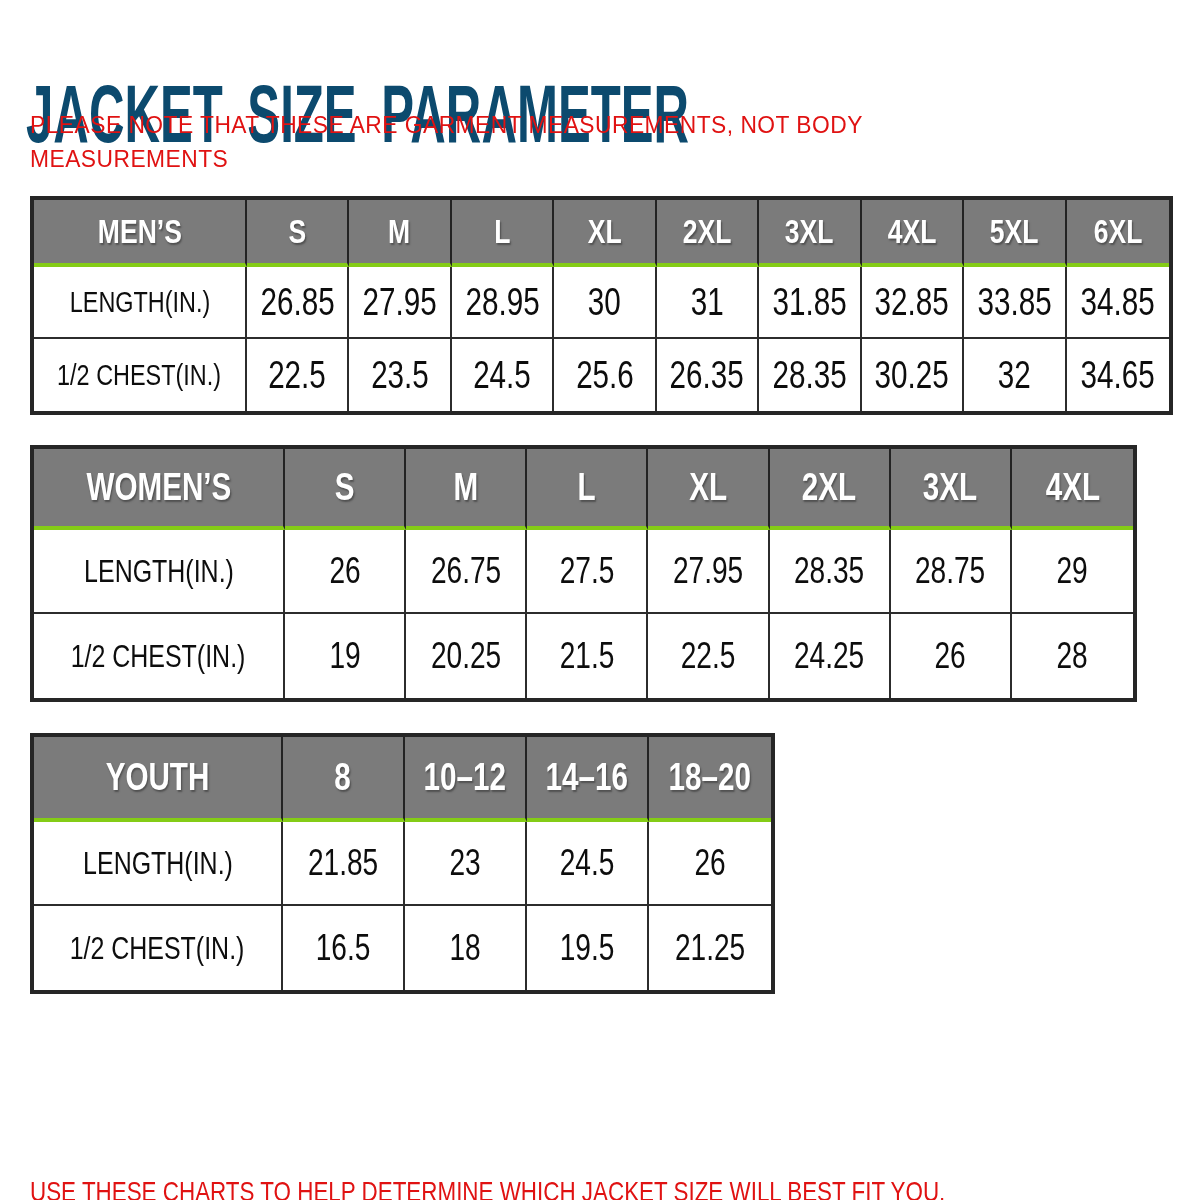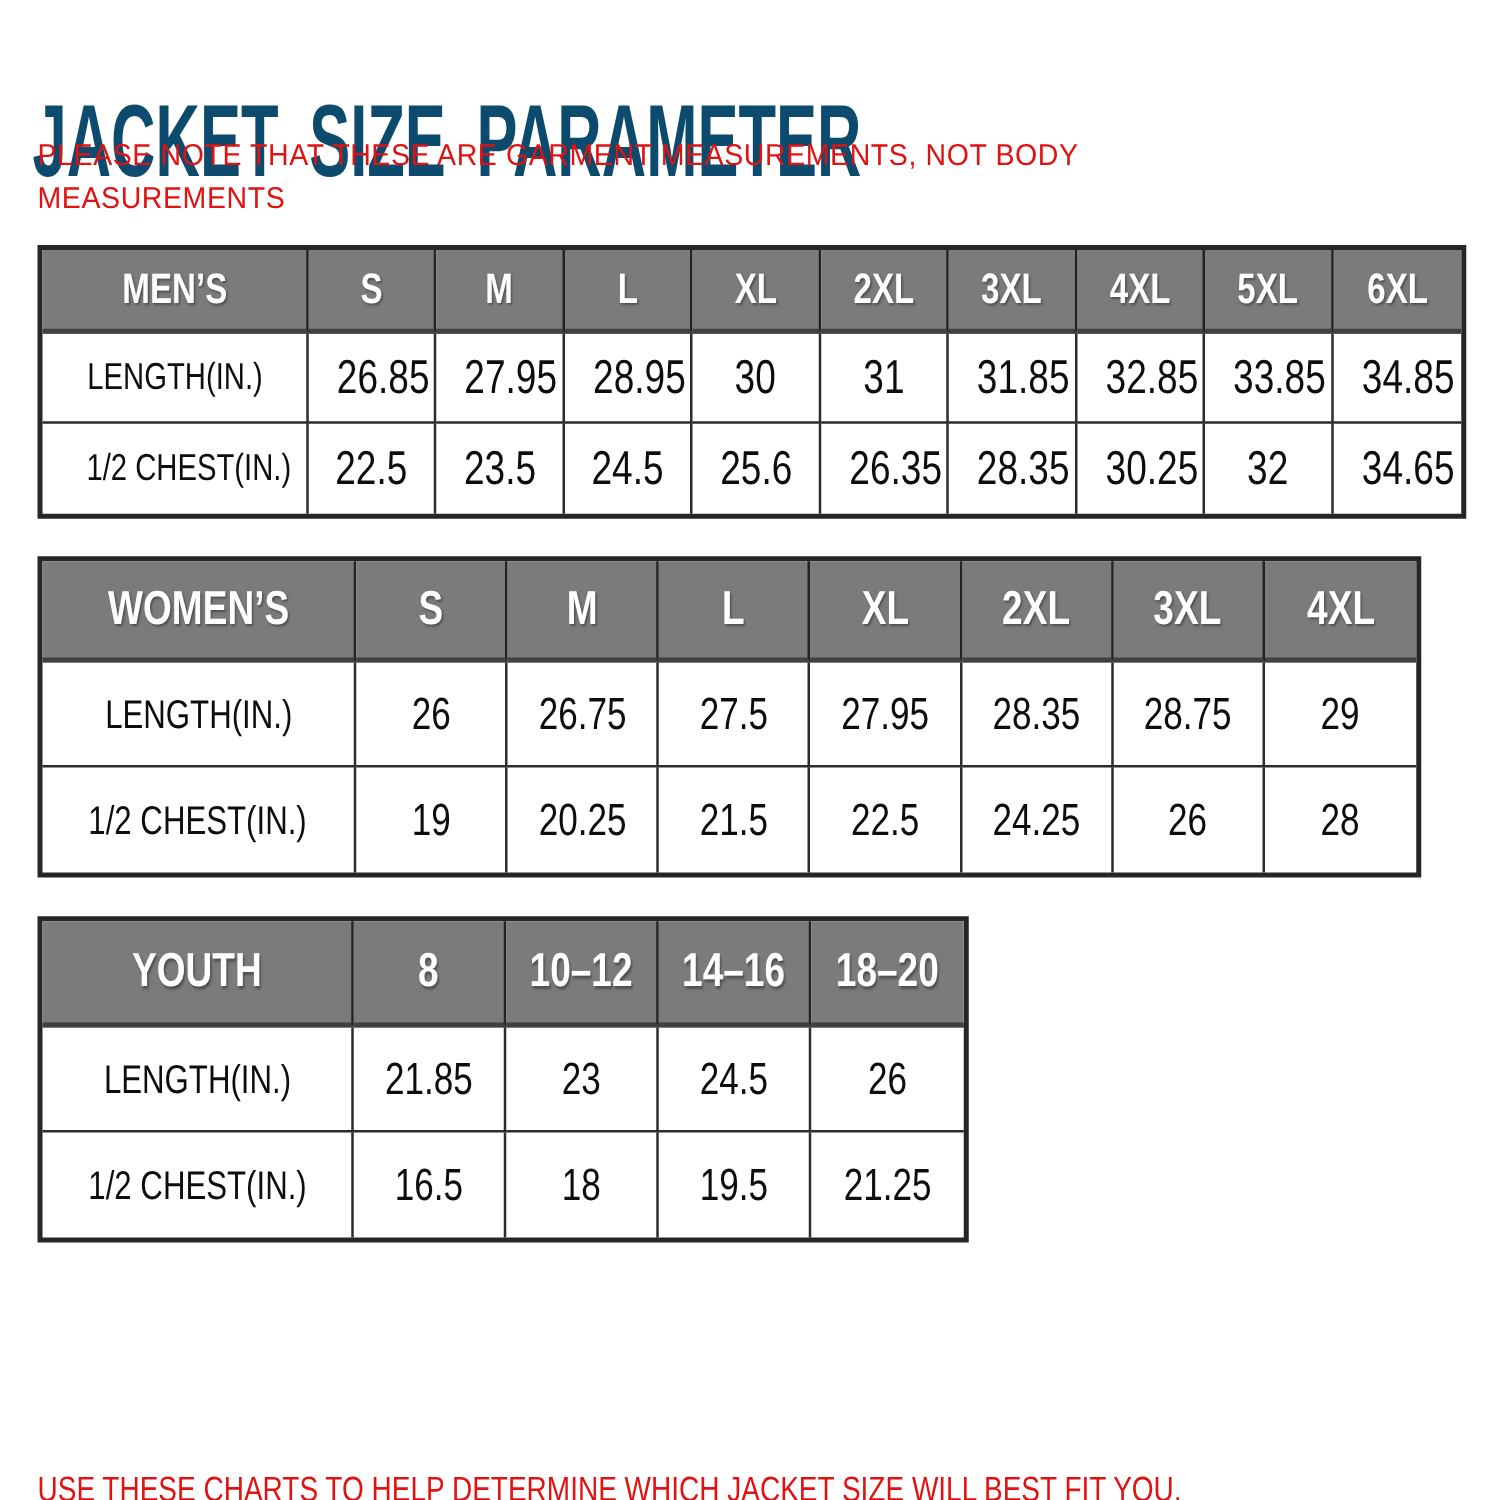--- a/index.html
+++ b/index.html
@@ -56,32 +56,32 @@
     background: #ffffff;
     border: 4px solid #262626;
   }
   .size-table th {
     background: #7b7b7b;
     color: #ffffff;
     font-weight: bold;
     text-align: center;
     vertical-align: middle;
     border-right: 2px solid #232323;
-    border-bottom: 4px solid #404040;
+    border-bottom: 4px solid #84cc16;
     text-shadow: 1.5px 2px 2px rgba(45,45,45,0.55);
     padding: 0;
   }
   .size-table th:last-child { border-right: none; }
   .size-table td {
     text-align: center;
     vertical-align: middle;
     color: #0d0d0d;
     border-right: 2px solid #2c2c2c;
     border-bottom: 2px solid #2c2c2c;
-    padding: 12px;
+    padding: 0;
   }
   .size-table td:last-child { border-right: none; }
   .size-table tbody tr:last-child td { border-bottom: none; }
 
   .cnd {
     display: inline-block;
     transform: scaleX(0.78);
     transform-origin: center center;
     white-space: nowrap;
   }

